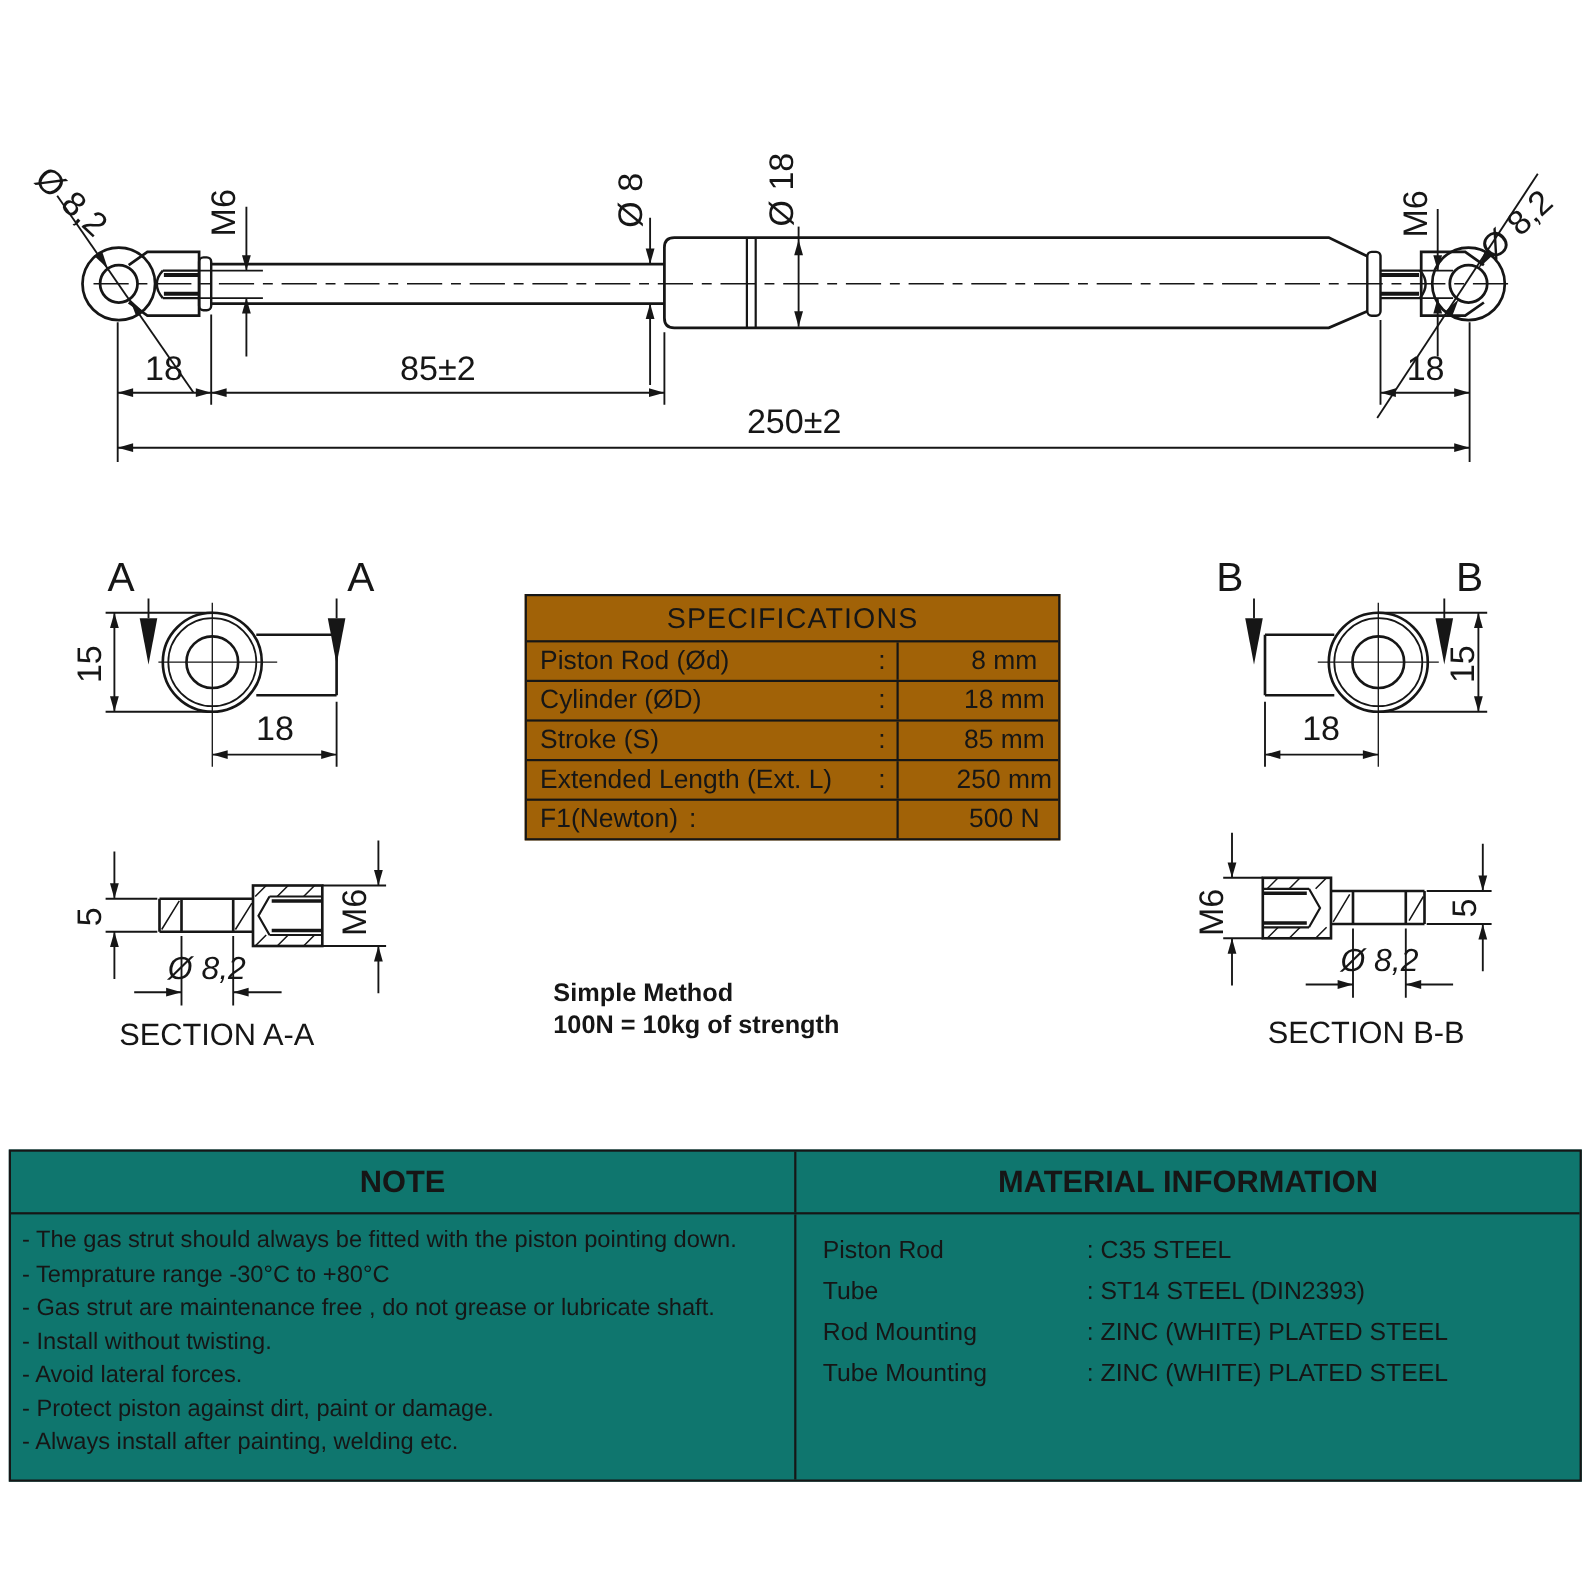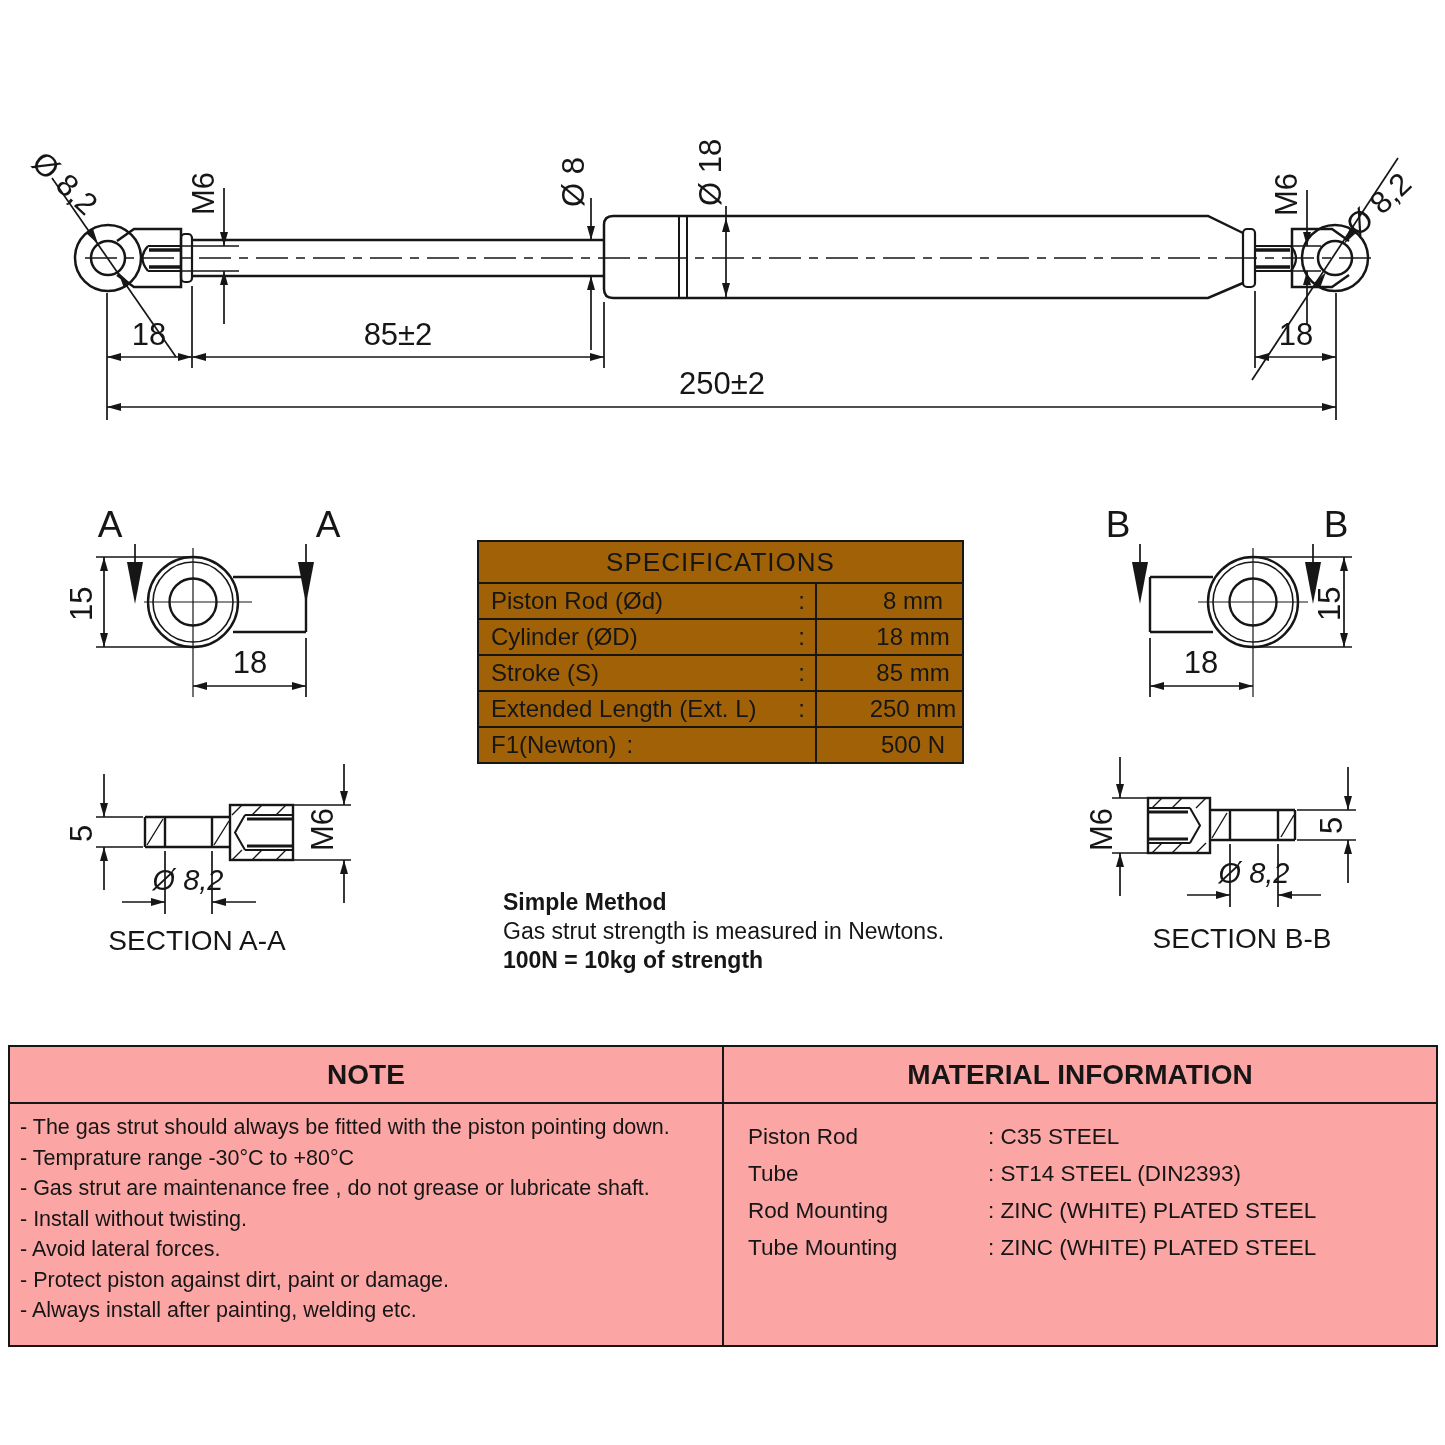--- a/index.html
+++ b/index.html
@@ -26,21 +26,21 @@
   .spec-colon{margin-left:auto;}
   .spec-row.inline-colon .spec-colon{margin-left:10px;}
   .spec-value{flex:1;display:flex;align-items:center;justify-content:center;text-align:center;}
 
   
   #simple-method{left:503px;top:888px;width:470px;font-size:23px;line-height:29px;}
   #simple-method .bold{font-weight:bold;}
 
   
   #bottom-table{left:8px;top:1045px;width:1430px;height:302px;border:2px solid #161616;
-                box-sizing:border-box;display:flex;flex-direction:column;background:#fca5a5;}
+                box-sizing:border-box;display:flex;flex-direction:column;background:#0f766e;}
   .bt-header{height:55px;display:flex;border-bottom:2px solid #161616;}
   .bt-header>div{display:flex;align-items:center;justify-content:center;
                  font-weight:bold;font-size:28px;}
   .bt-head-left{width:714px;border-right:2px solid #161616;box-sizing:border-box;}
   .bt-head-right{flex:1;}
   .bt-body{flex:1;display:flex;}
   .bt-notes{width:714px;border-right:2px solid #161616;box-sizing:border-box;
             padding:8px 10px 0 10px;font-size:21.5px;line-height:30.5px;}
   .bt-materials{flex:1;padding:14px 0 0 24px;font-size:22.5px;line-height:37px;}
   .mat-row{display:flex;}
@@ -282,21 +282,20 @@
           <span>F1(Newton)</span>
           <span class="spec-colon">:</span>
         </div>
       <div class="spec-value">500 N</div>
     </div>
   </div>
 </div>
 
 <div id="simple-method" class="abs">
   <div class="bold">Simple Method</div>
-  <div>Gas strut strength is measured in Newtons.</div>
   <div class="bold">100N = 10kg of strength</div>
 </div>
 
 <div id="bottom-table" class="abs">
   <div class="bt-header">
     <div class="bt-head-left">NOTE</div>
     <div class="bt-head-right">MATERIAL INFORMATION</div>
   </div>
   <div class="bt-body">
     <div class="bt-notes">

